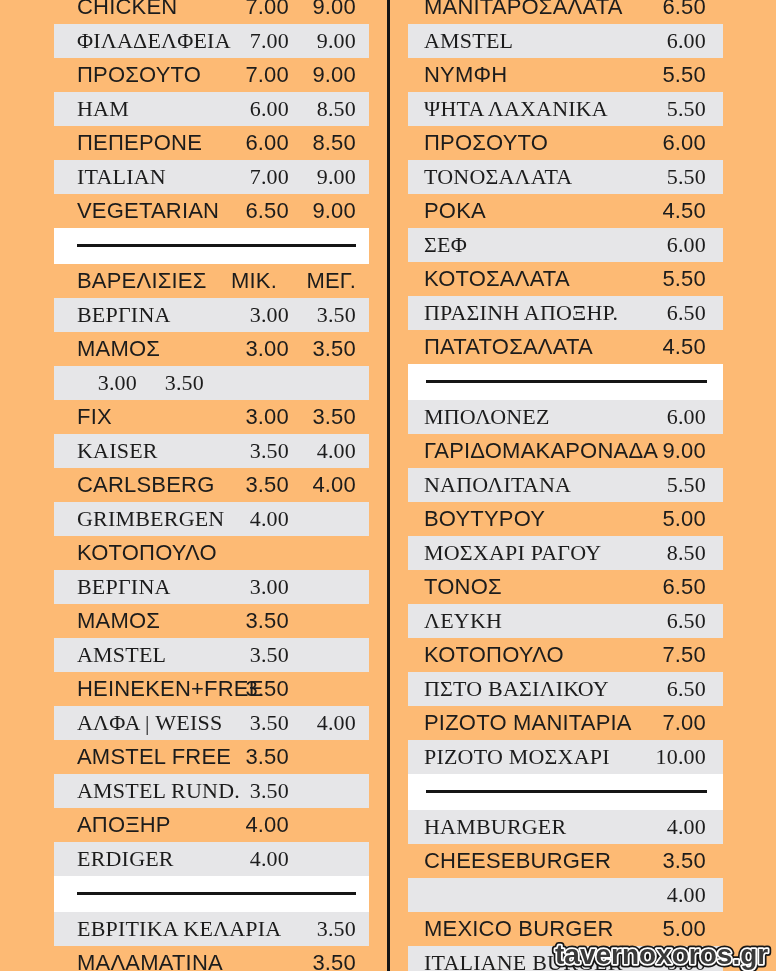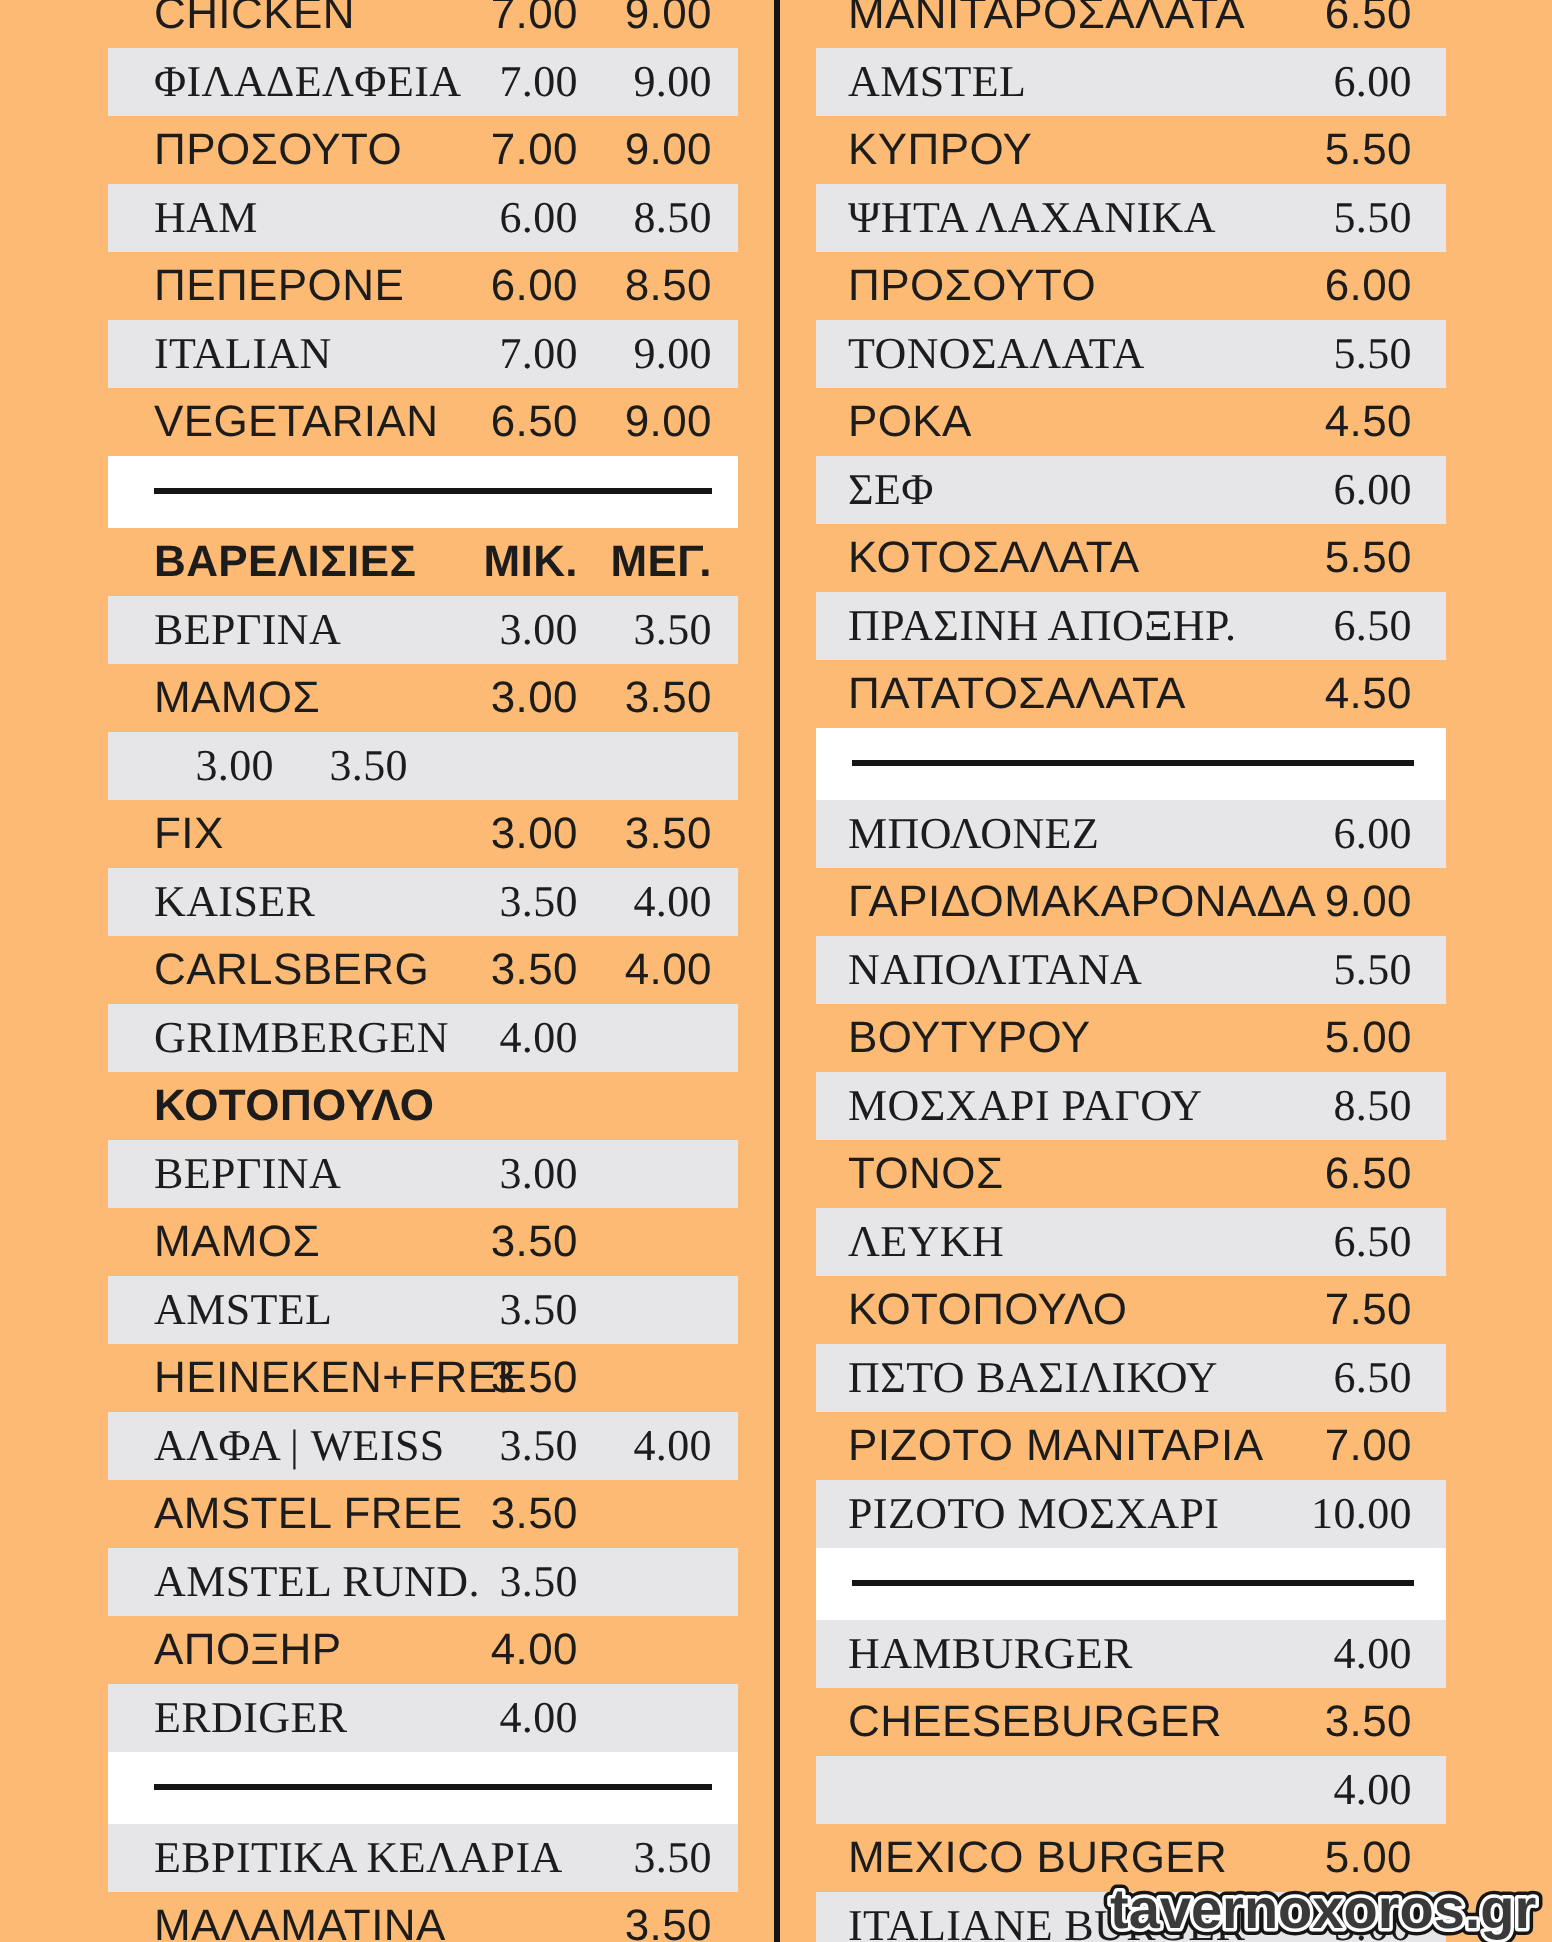--- a/index.html
+++ b/index.html
@@ -16,21 +16,21 @@
   #col-left{left:54px;}
   #col-right{left:408px;}
   .stack{margin-top:-10px;}
   .row{
     height:34px;display:flex;align-items:center;
     font-size:22px;letter-spacing:0.2px;white-space:nowrap;
   }
   .col-left .row{padding:0 13px 0 23px;}
   .col-right .row{padding:0 17px 0 16px;}
   .row.shaded{background:var(--shade);font-family:Liberation Serif, serif;}
-  .row.bold{font-weight:bold;}
+  .row.bold{font-weight:normal;gap:12px;}
   .label{flex:1 1 auto;min-width:0;}
   .p1{width:60px;text-align:right;flex:0 0 auto;}
   .p2{width:67px;text-align:right;flex:0 0 auto;}
   .p{margin-left:auto;text-align:right;flex:0 0 auto;}
   .gap{height:36px;position:relative;background:#fff;}
   .rule{position:absolute;top:16px;height:2.5px;background:var(--line);}
   .col-left .rule{left:23px;right:13px;}
   .col-right .rule{left:18px;right:16px;}
   #vdivider{position:absolute;left:387px;top:0;width:3px;height:971px;background:var(--line);}
   #wm-svg{position:absolute;left:552px;top:933px;overflow:visible;}
@@ -192,21 +192,21 @@
     <div class="stack" id="right-stack">
         <div class="row">
           <span class="label">ΜΑΝΙΤΑΡΟΣΑΛΑΤΑ</span>
           <span class="p">6.50</span>
         </div>
         <div class="row shaded">
           <span class="label">AMSTEL</span>
           <span class="p">6.00</span>
         </div>
         <div class="row">
-          <span class="label">ΚΥΠΡΟΥ</span>
+          <span class="label">ΝΥΜΦΗ</span>
           <span class="p">5.50</span>
         </div>
         <div class="row shaded">
           <span class="label">ΨΗΤΑ ΛΑΧΑΝΙΚΑ</span>
           <span class="p">5.50</span>
         </div>
         <div class="row">
           <span class="label">ΠΡΟΣΟΥΤΟ</span>
           <span class="p">6.00</span>
         </div>

